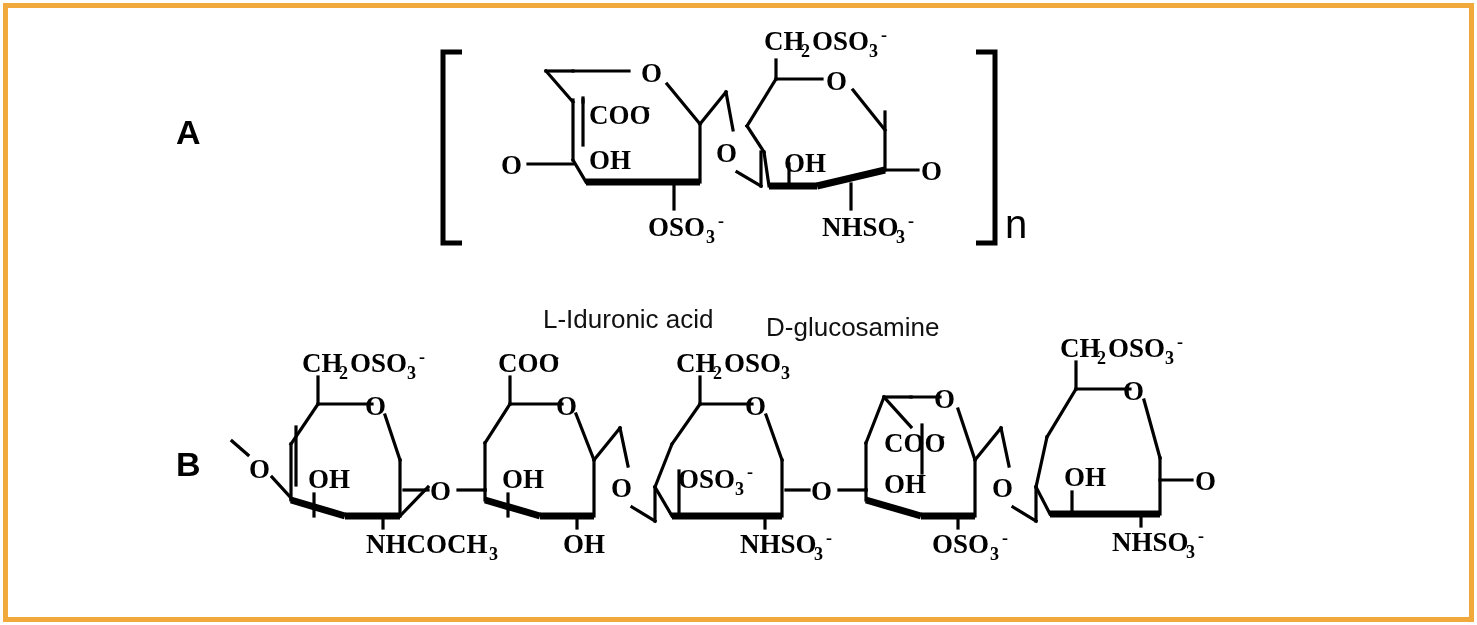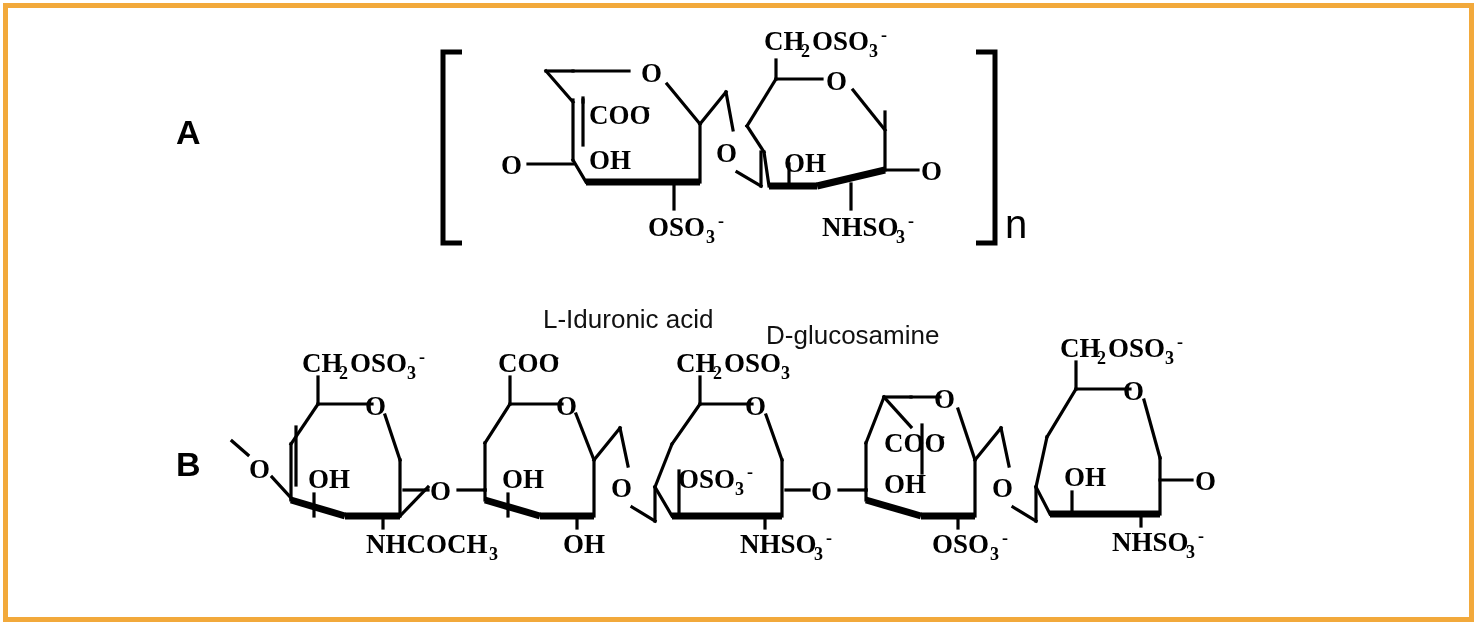--- a/index.html
+++ b/index.html
@@ -42,21 +42,21 @@
   .caption {
     position: absolute;
     font-family: "Liberation Sans", sans-serif;
     font-size: 26px;
     color: #111111;
     white-space: nowrap;
     line-height: 1;
     margin-top: 48px;
   }
   #caption-idu { left: 543px; top: 258px; }
-  #caption-glc { left: 766px; top: 274px; }
+  #caption-glc { left: 766px; top: 266px; }
 
   .nsub {
     position: absolute;
     left: 1005px;
     top: 204px;
     font-family: "Liberation Sans", sans-serif;
     font-size: 40px;
     color: #000000;
     line-height: 1;
   }

